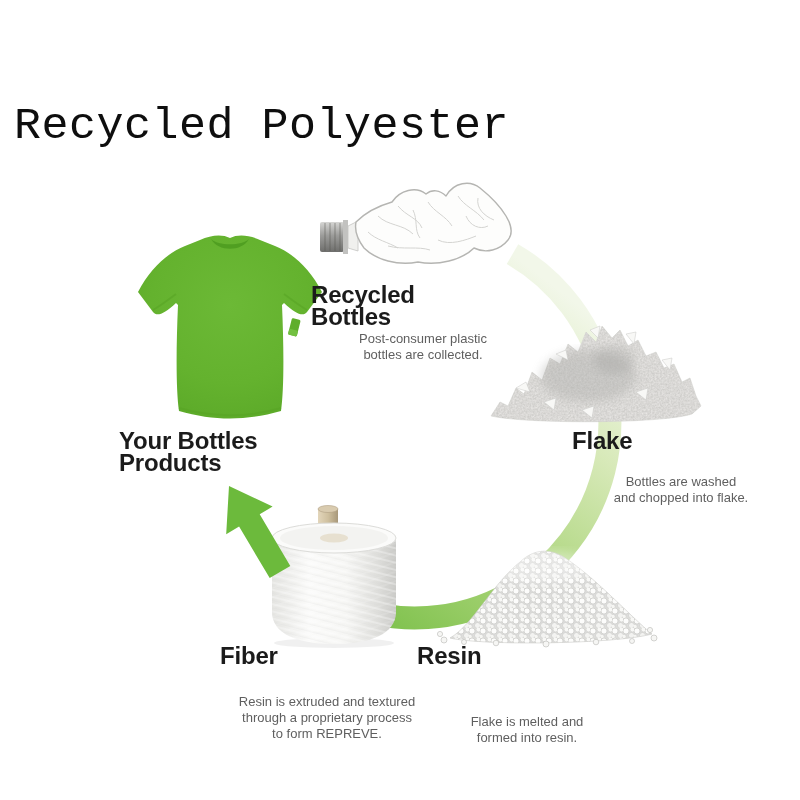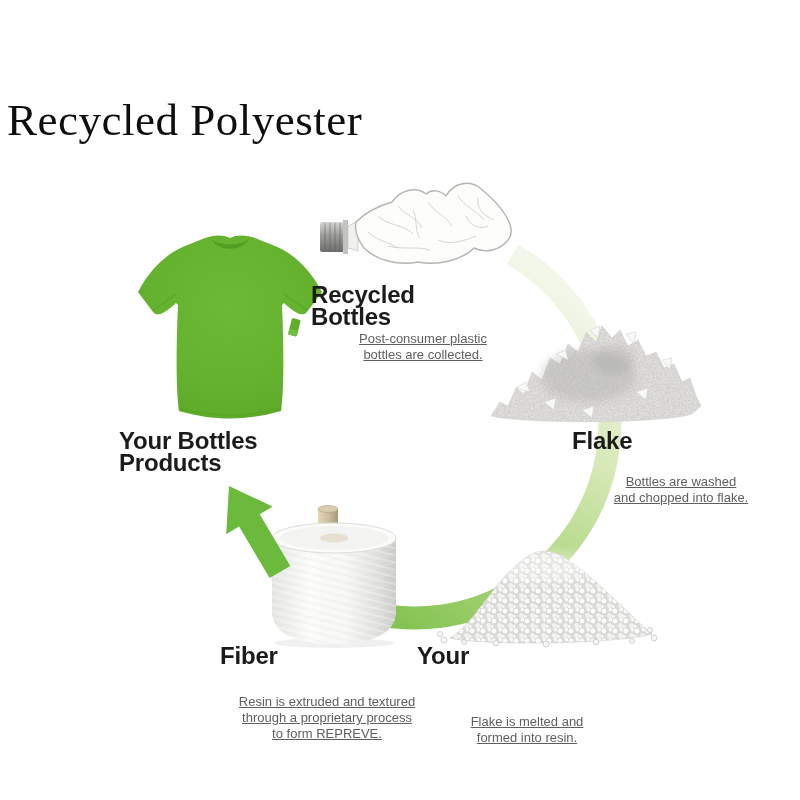--- a/index.html
+++ b/index.html
@@ -2,32 +2,32 @@
 <html style="--background: #ffffff; --heading-text: #1b1b1b; --body-text: #5f5f5f; --arrow-green: #6cba3c; --shirt-green: #64b22e; --arc-start: #f0f6e6; --arc-end: #7cc04a;"><head>
 <meta charset="utf-8">
 <style>
   html,body { margin:0; padding:0; }
   body {
     width:800px; height:800px; background:#ffffff; position:relative;
     overflow:hidden; font-family:"Liberation Sans", sans-serif;
   }
   .abs { position:absolute; }
   #page-title {
-    position:absolute; left:7px; top:94px; margin:0;
-    font-family:Liberation Serif, serif; font-weight:400;
+    position:absolute; left:7px; top:94px; margin:7px;
+    font-family:Liberation Mono, monospace; font-weight:400;
     font-size:45px; color:#0e0e0e; letter-spacing:0.5px;
   }
   .stage-label {
     position:absolute; font-weight:bold; font-size:24px; line-height:22px;
     color:var(--heading-text,#1b1b1b); text-align:left; white-space:pre-line;
     letter-spacing:-0.2px;
   }
   .stage-desc {
     position:absolute; font-size:13px; line-height:16px;
-    color:var(--body-text,#5f5f5f); text-align:center; white-space:pre-line;text-decoration:underline;
+    color:var(--body-text,#5f5f5f); text-align:center; white-space:pre-line;
   }
   svg { display:block; }
 </style>
 </head>
 <body>
 
 <svg width="0" height="0" style="position:absolute" aria-hidden="true">
   <defs>
     <linearGradient id="capGrad" x1="0" y1="0" x2="0" y2="1">
       <stop offset="0" stop-color="#d6d6d4"></stop>
@@ -186,21 +186,21 @@
 
 <div class="stage-label" style="left:311px;top:284px;width:220px;z-index:5">Recycled
 Bottles</div>
 <div class="stage-desc" style="left:313px;top:331px;width:220px;z-index:5">Post-consumer plastic
 bottles are collected.</div>
 
 <div class="stage-label" style="left:572px;top:430px;width:220px;z-index:5">Flake</div>
 <div class="stage-desc" style="left:571px;top:474px;width:220px;z-index:5">Bottles are washed
 and chopped into flake.</div>
 
-<div class="stage-label" style="left:417px;top:645px;width:220px;z-index:5">Your</div>
+<div class="stage-label" style="left:417px;top:645px;width:220px;z-index:5">Resin</div>
 <div class="stage-desc" style="left:417px;top:714px;width:220px;z-index:5">Flake is melted and
 formed into resin.</div>
 
 <div class="stage-label" style="left:220px;top:645px;width:220px;z-index:5">Fiber</div>
 <div class="stage-desc" style="left:217px;top:694px;width:220px;z-index:5">Resin is extruded and textured
 through a proprietary process
 to form REPREVE.</div>
 
 <div class="stage-label" style="left:119px;top:430px;width:220px;z-index:5">Your Bottles
 Products</div>

